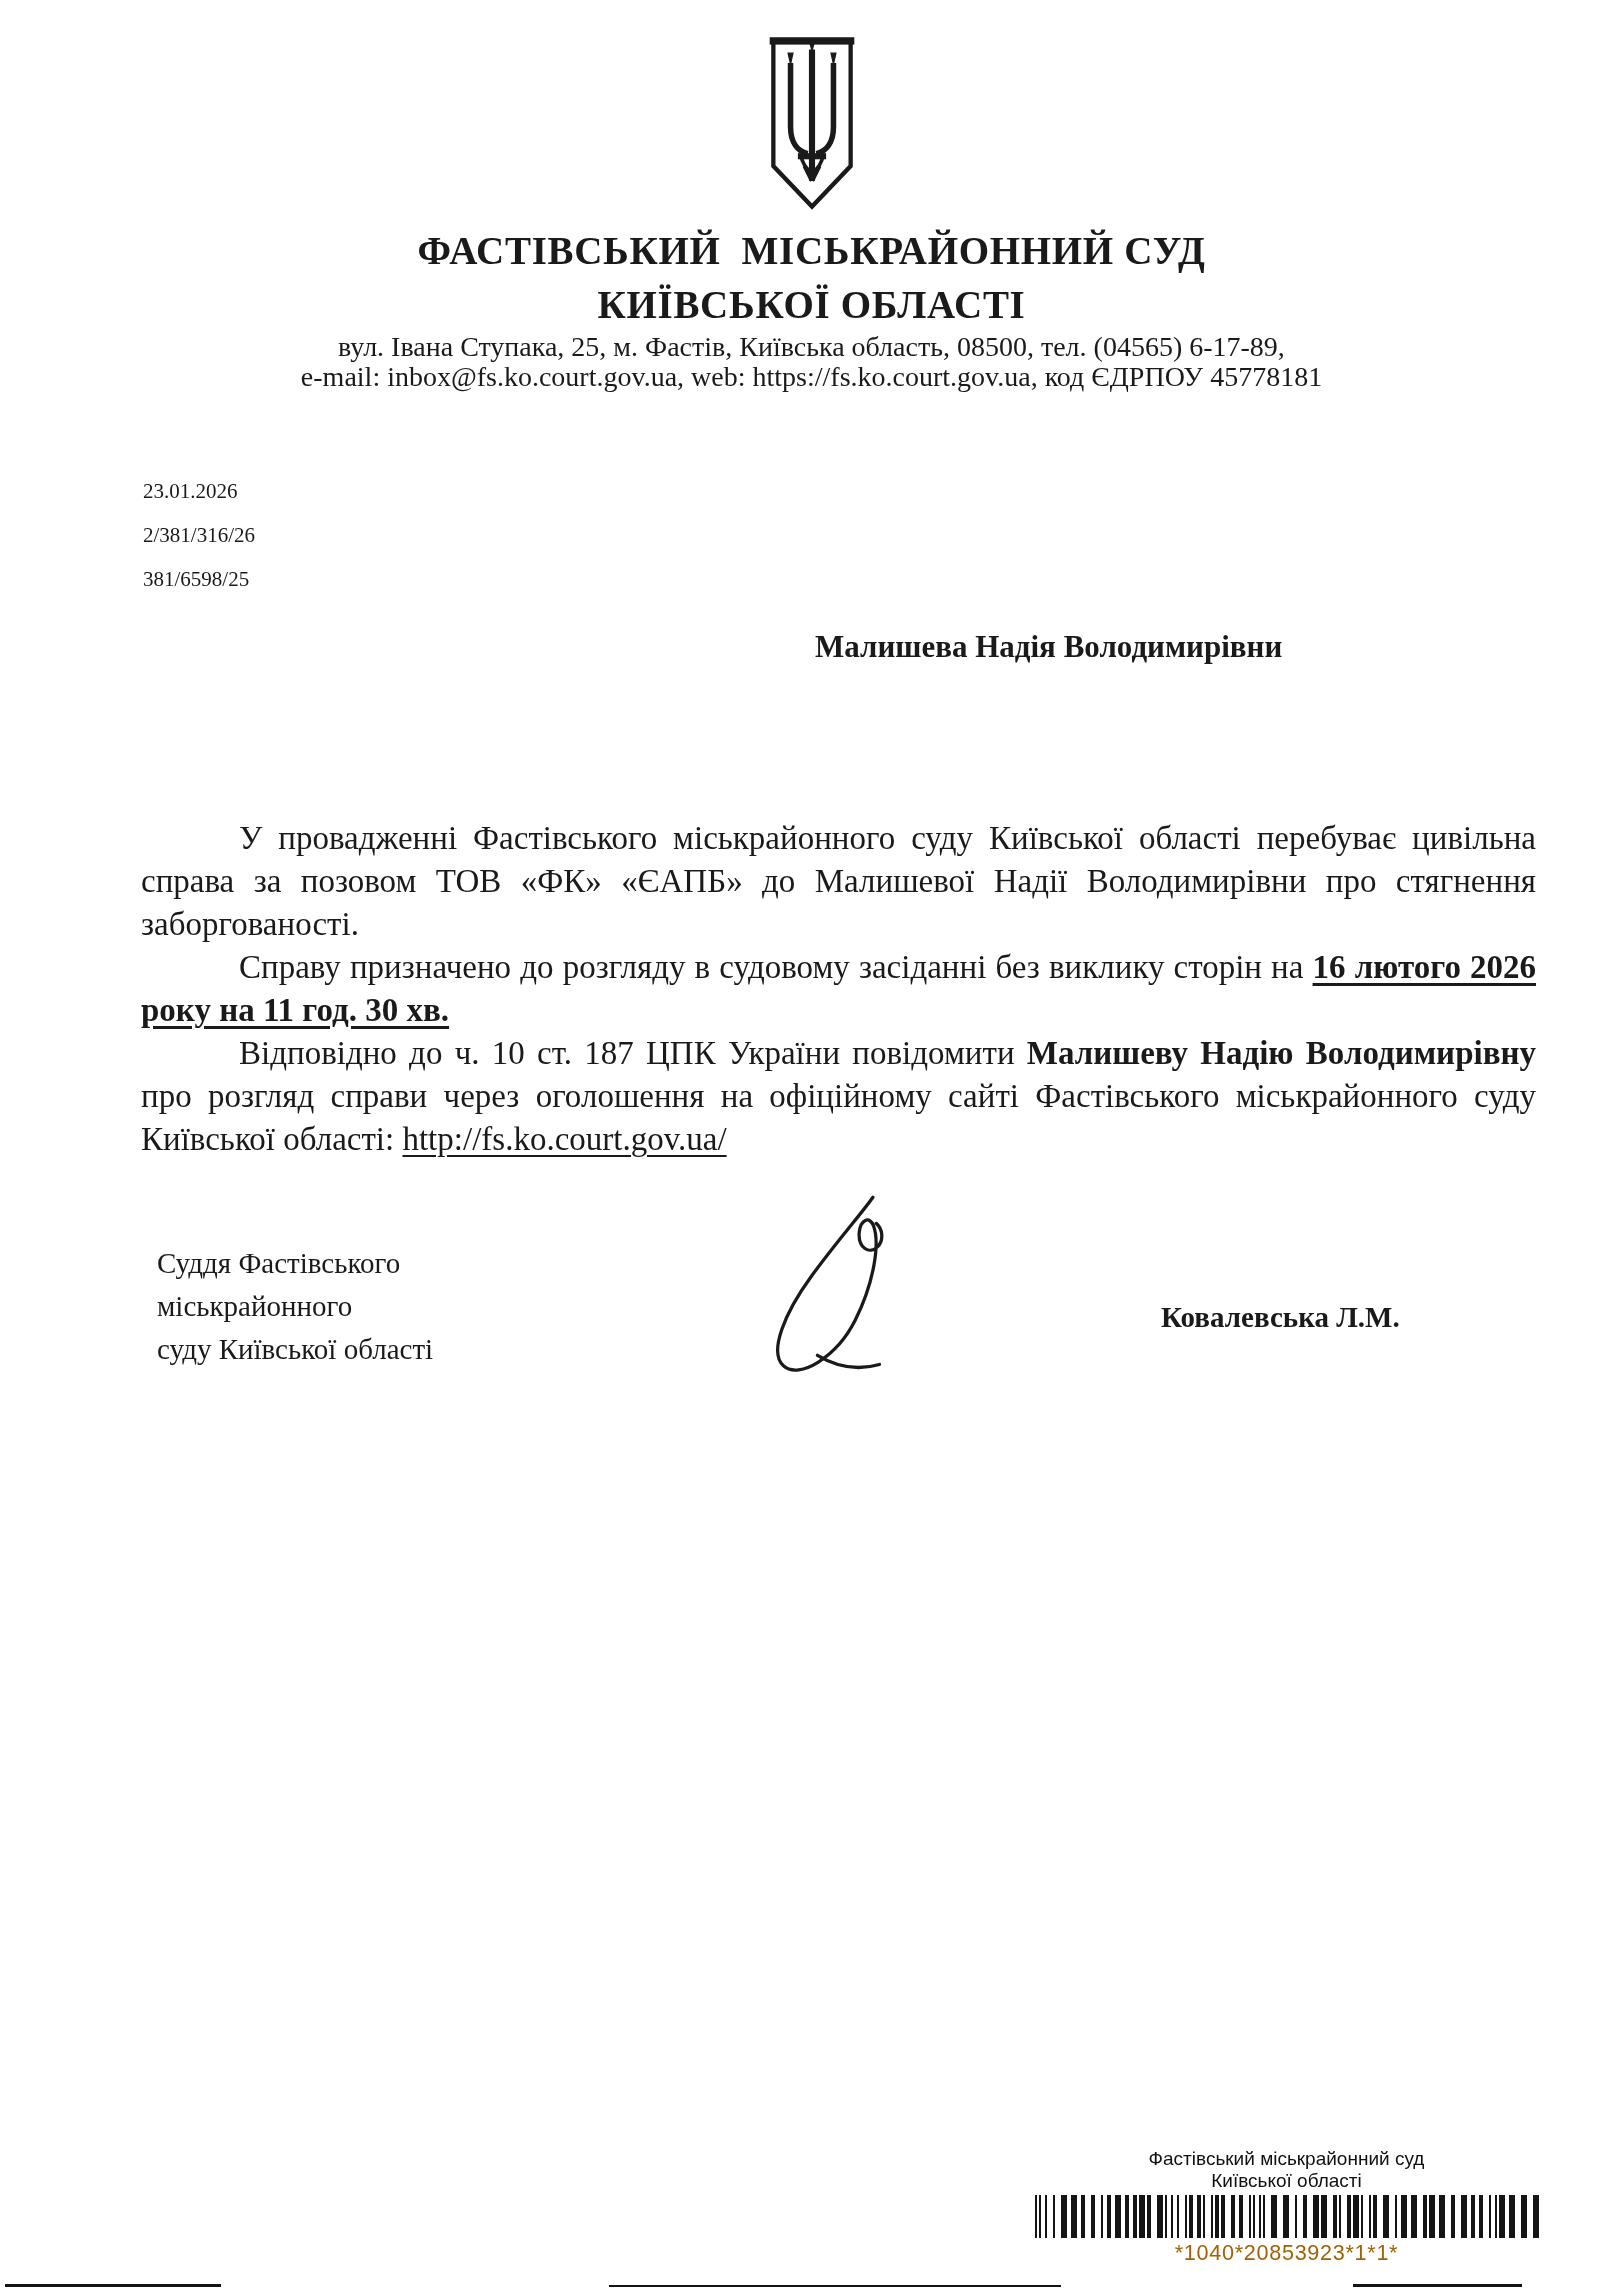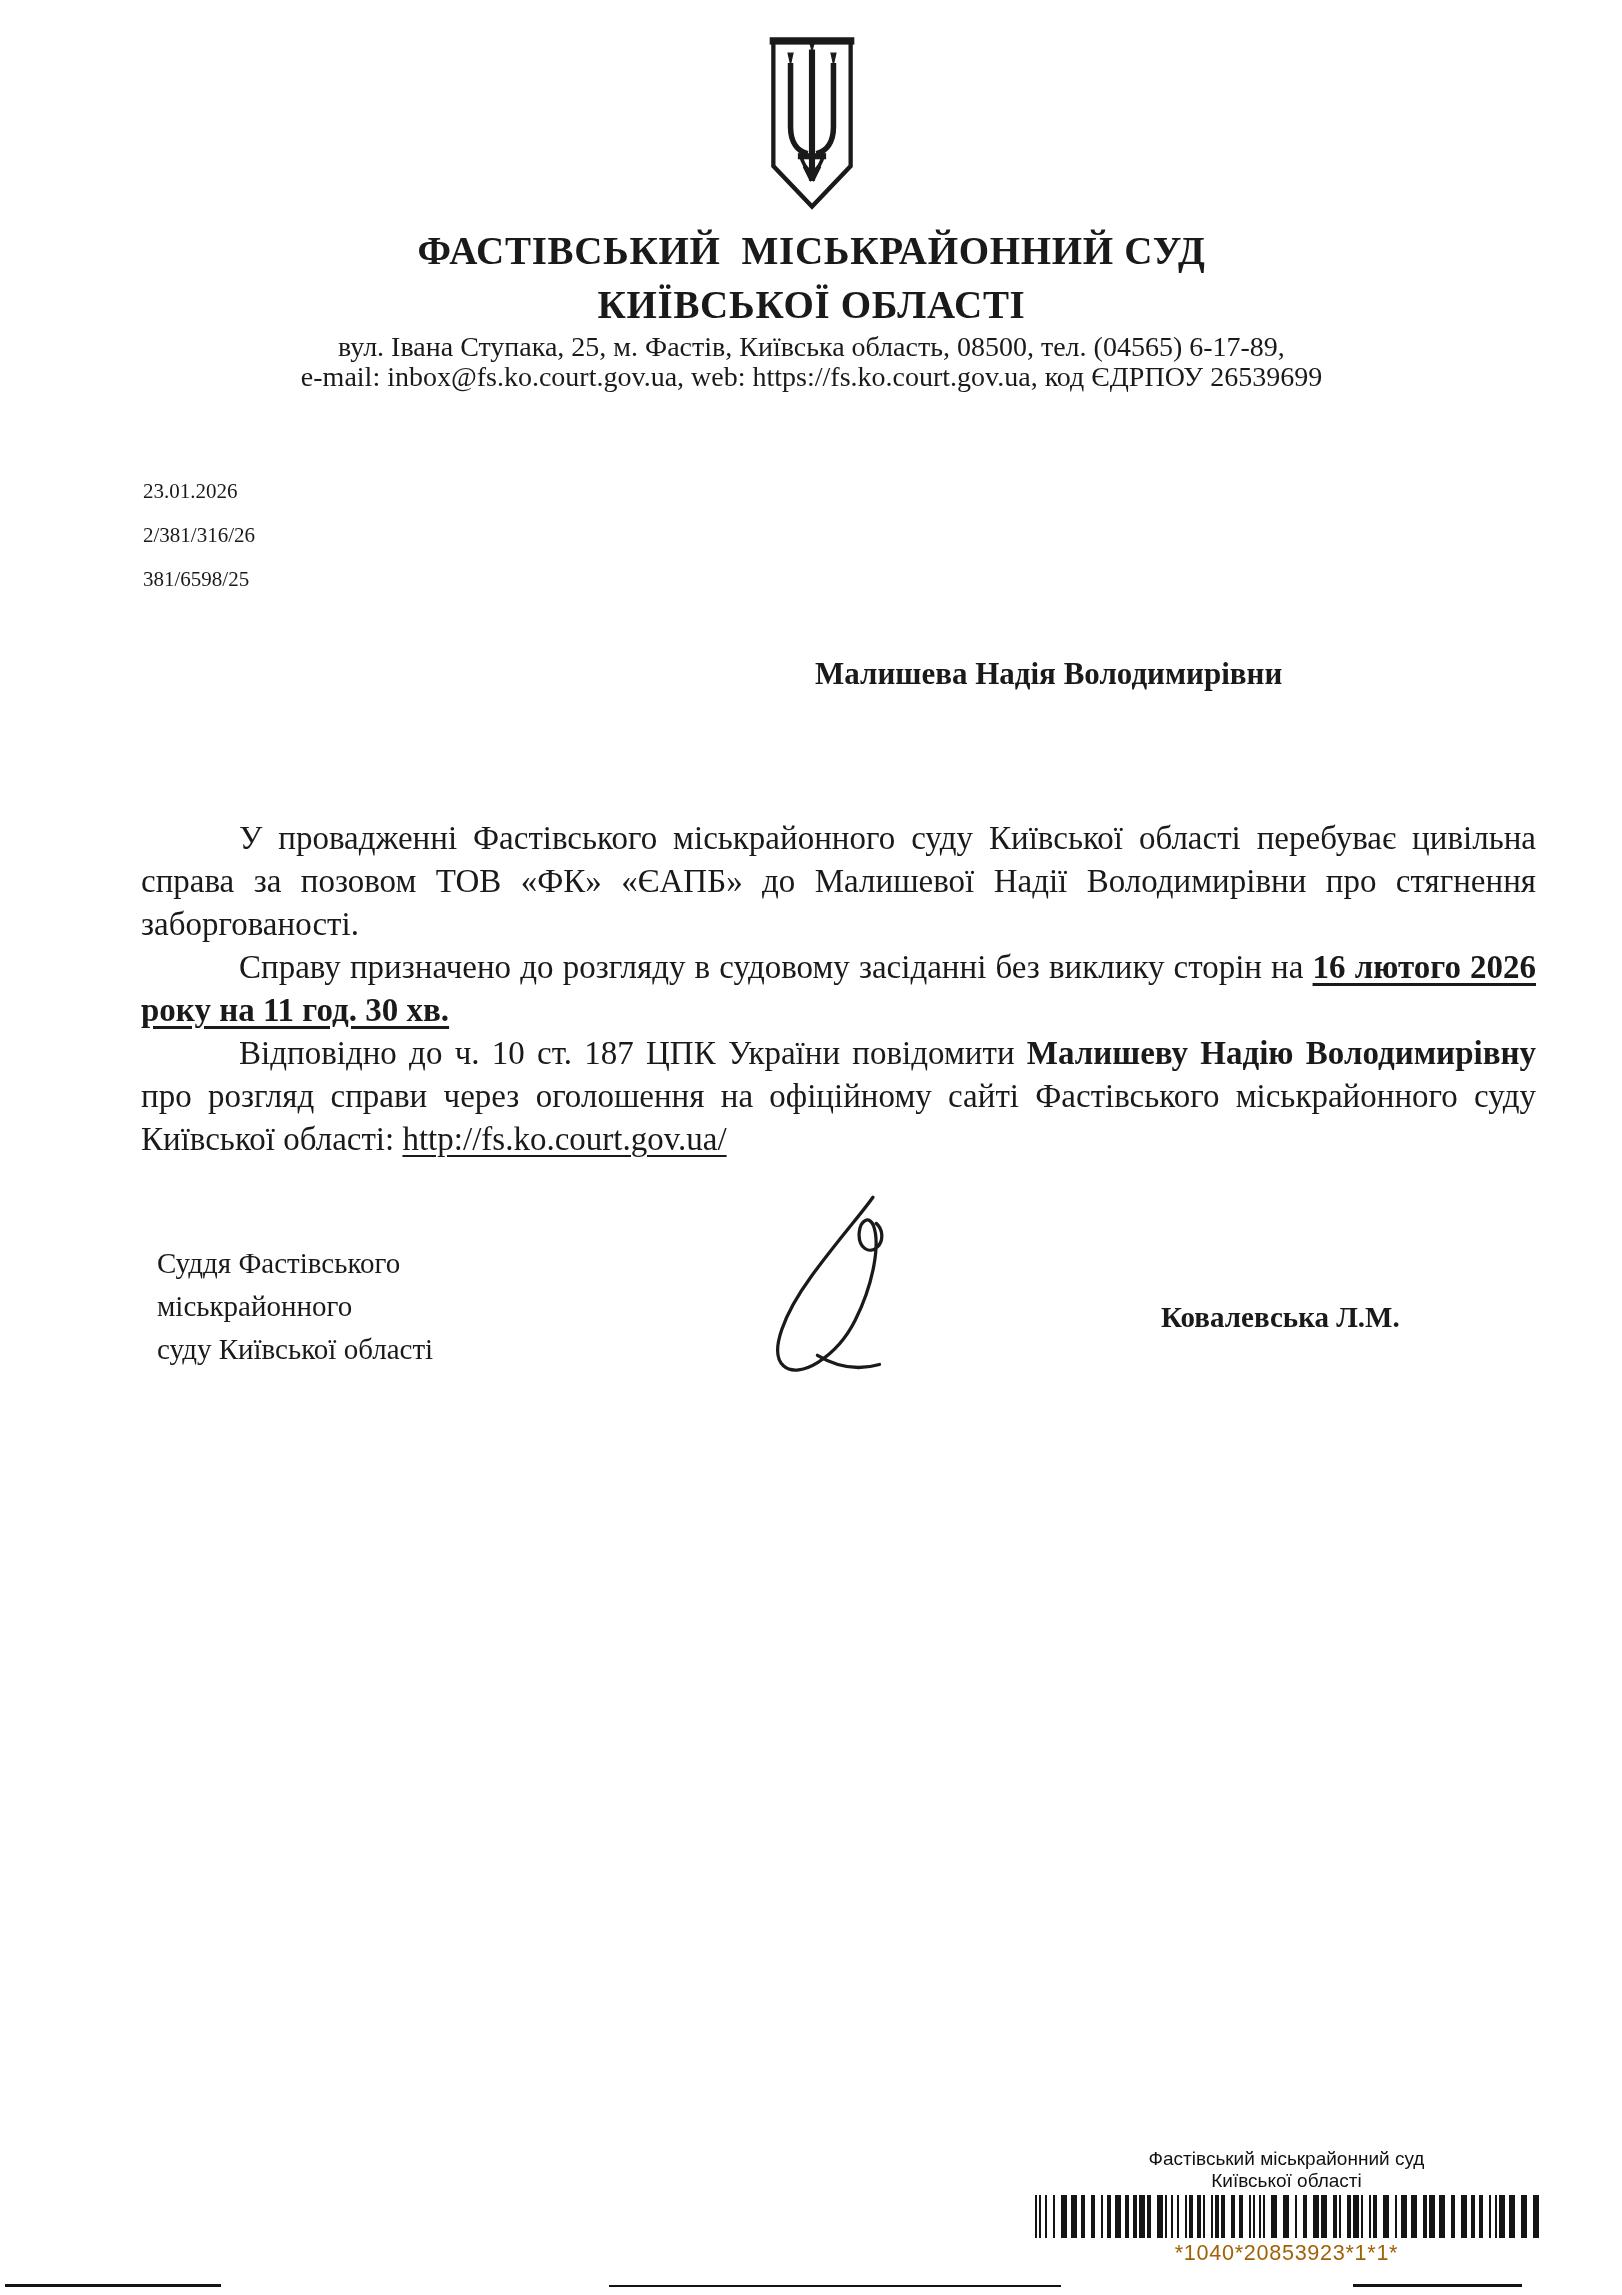--- a/index.html
+++ b/index.html
@@ -13,21 +13,21 @@
   }
   
   .letterhead{position:absolute;top:30px;left:23px;width:1577px;text-align:center;}
   .emblem{display:inline-block;}
   .court-name{font-weight:bold;font-size:39px;line-height:54px;letter-spacing:0.7px;white-space:pre;}
   .court-name.first{margin-top:6.5px;}
   .addr{font-size:28px;line-height:30px;}
   
   .refblock{position:absolute;left:143px;top:469px;font-size:21px;line-height:44px;}
   
-  .addressee{position:absolute;left:815px;top:656px;font-size:31px;font-weight:bold;}
+  .addressee{position:absolute;left:815px;top:629px;font-size:31px;font-weight:bold;}
   
   .letter-body{position:absolute;left:141px;top:817px;width:1395px;
     font-size:33px;line-height:43px;text-align:justify;}
   .letter-body p{margin:0;text-indent:98px;}
   .letter-body .b{font-weight:bold;}
   .letter-body .u{text-decoration:underline;text-decoration-thickness:2.6px;text-underline-offset:4.6px;}
   .letter-body .lnk{text-decoration:underline;text-decoration-thickness:2px;text-underline-offset:4.6px;}
   
   .judge-title{position:absolute;left:157px;top:1242px;font-size:29px;font-weight:normal;line-height:43px;}
   .judge-sign{position:absolute;left:739px;top:1192px;}
@@ -63,21 +63,21 @@
           <path d="M75 28 L70 10 L80 10 Z" fill="#1a1a1a" stroke-width="2"></path>
           <path d="M52 200 H98" stroke-width="10"></path>
           <path d="M56 196 C60 214 66 222 75 226 C84 222 90 214 94 196" stroke-width="6"></path>
           <path d="M75 240 L63 216 M75 240 L87 216" stroke-width="7"></path>
         </g>
       </svg>
     </span>
     <div class="court-name first">ФАСТІВСЬКИЙ  МІСЬКРАЙОННИЙ СУД</div>
     <div class="court-name">КИЇВСЬКОЇ ОБЛАСТІ</div>
     <div class="addr">вул. Івана Ступака, 25, м. Фастів, Київська область, 08500, тел. (04565) 6-17-89,</div>
-    <div class="addr">e-mail: inbox@fs.ko.court.gov.ua, web: https://fs.ko.court.gov.ua, код ЄДРПОУ 26539699</div>
+    <div class="addr">e-mail: inbox@fs.ko.court.gov.ua, web: https://fs.ko.court.gov.ua, код ЄДРПОУ 45778181</div>
   </div>
 
   <div class="refblock">
     <div>23.01.2026</div>
     <div>2/381/316/26</div>
     <div>381/6598/25</div>
   </div>
 
   <div class="addressee">Малишева Надія Володимирівни</div>
 

